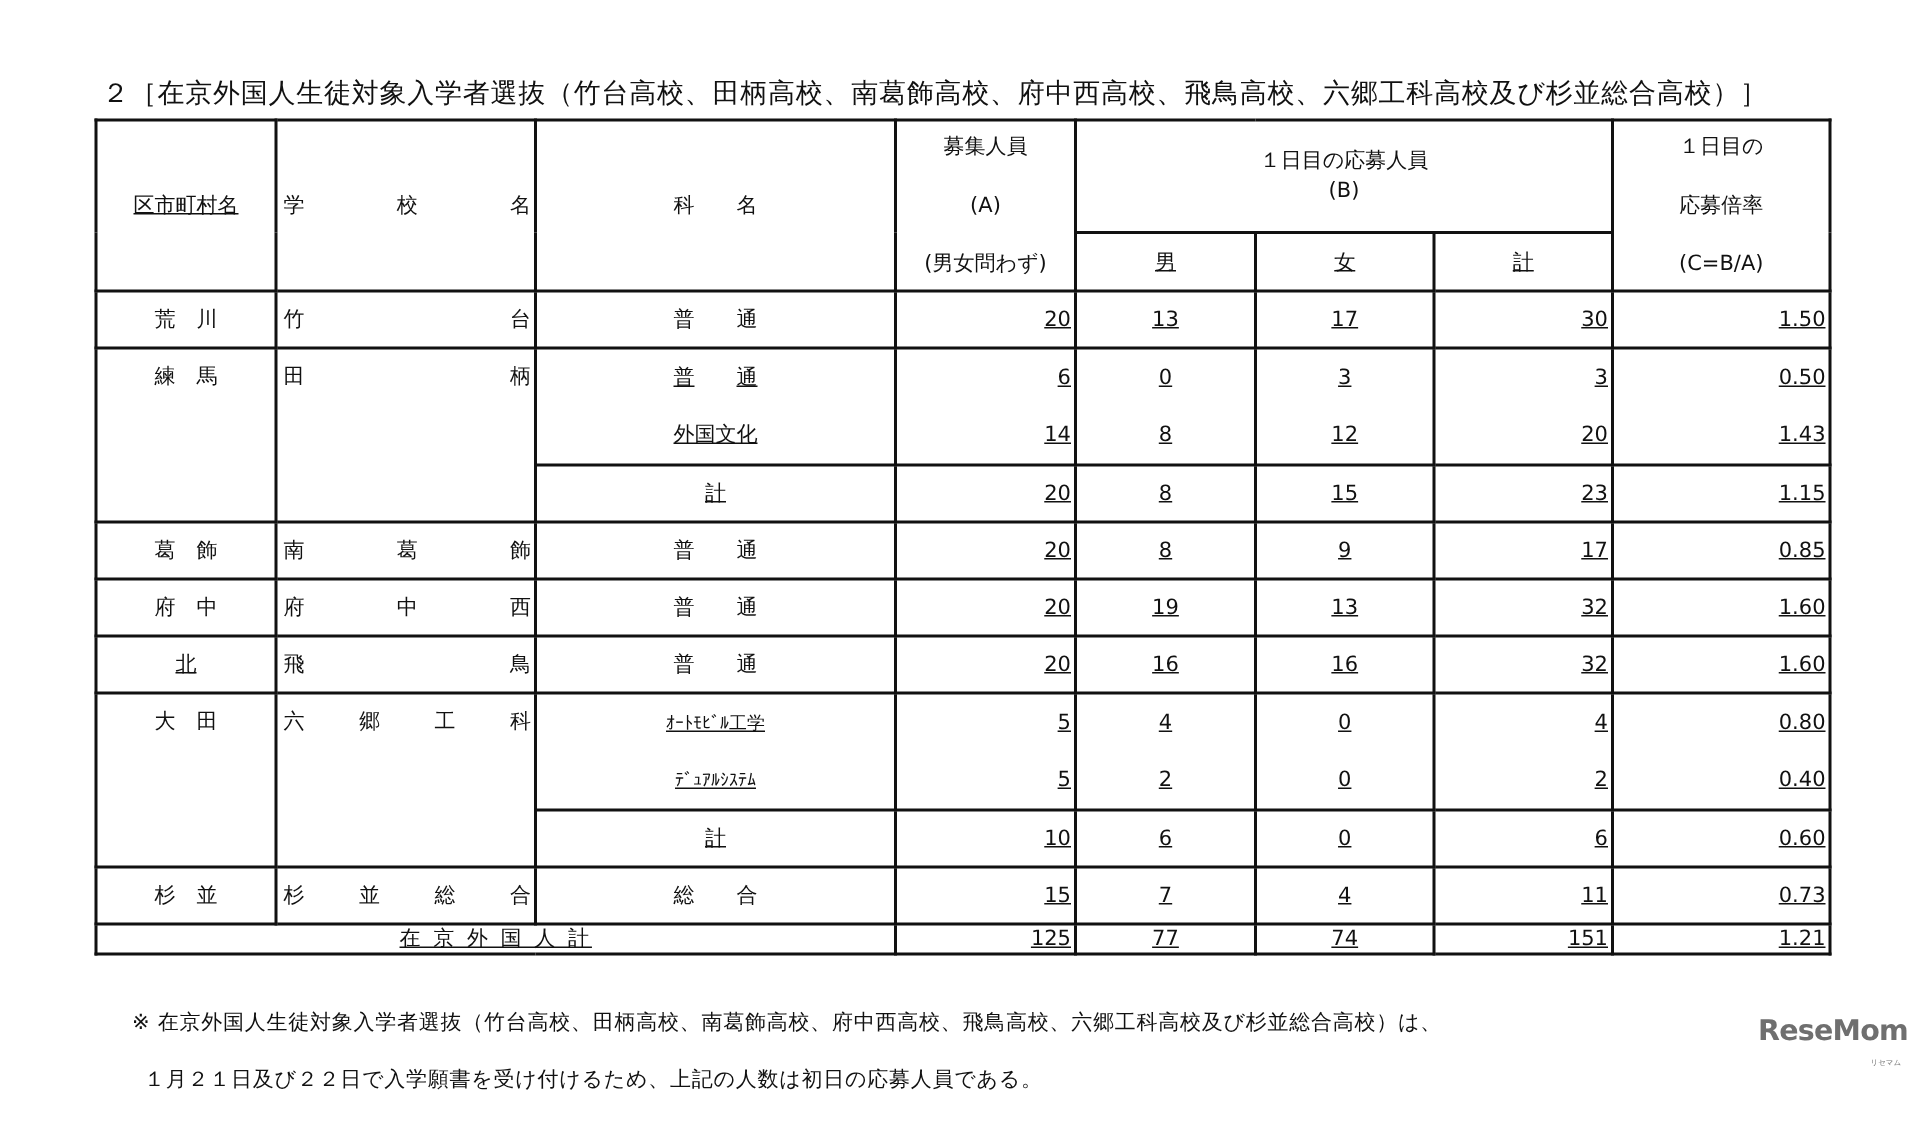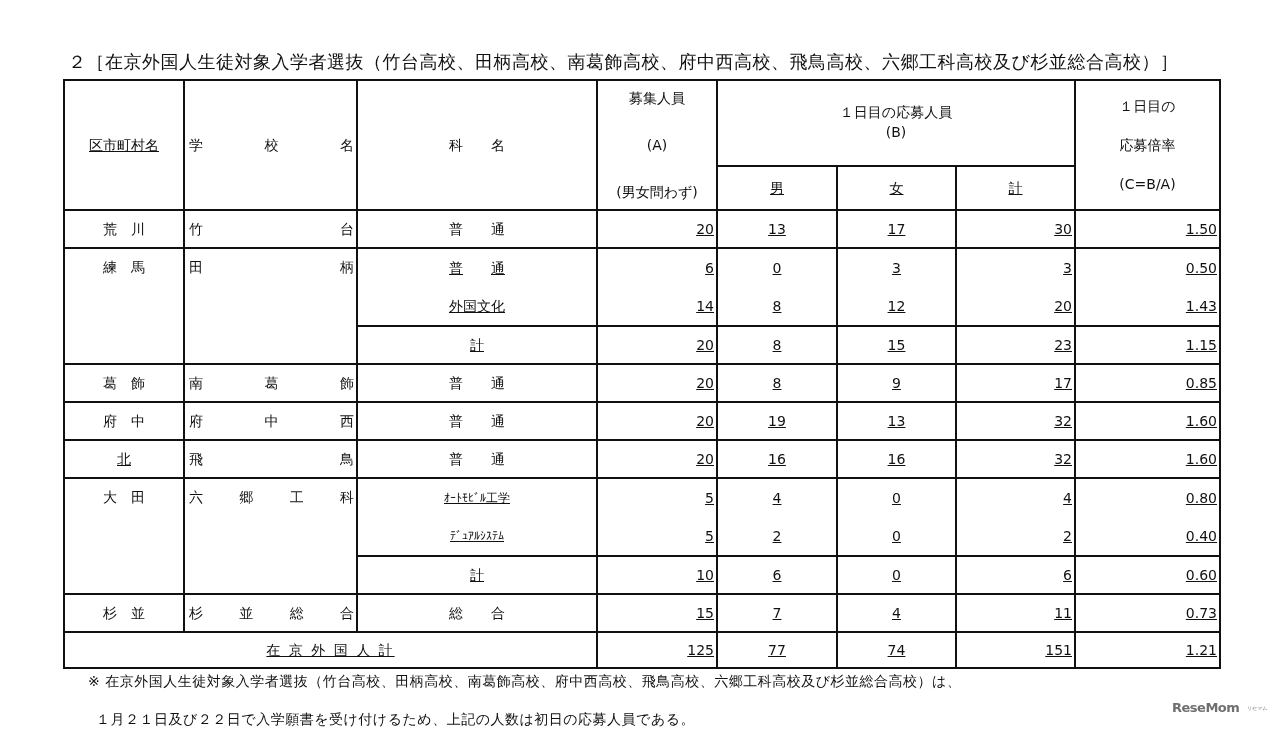--- a/index.html
+++ b/index.html
@@ -34,23 +34,23 @@
   .spread-c2 { display: flex; justify-content: center; gap: 14px; }
   .multi { display: flex; flex-direction: column; }
   .multi > div { height: 38px; display: flex; align-items: center; }
   .multi.r > div { justify-content: flex-end; }
   .multi.c > div { justify-content: center; }
   .top { vertical-align: top !important; padding-top: 11px !important; }
   .note {
     position: absolute; left: 88px; font-size: 14px; white-space: nowrap; letter-spacing: 0.5px;
   }
   .logo {
-    position: absolute; left: 1172px; top: 700px;
+    position: absolute; left: 1172px; top: 676px;
     font-family: "DejaVu Sans", sans-serif; font-weight: bold;
-    font-size: 13px; color: #6f6f6f; letter-spacing: -0.5px;
+    font-size: 19px; color: #6f6f6f; letter-spacing: -0.5px;
   }
   .logo-kana { position: absolute; left: 1247px; top: 705px; font-size: 5px; color: #777; }
 </style>
 </head>
 <body>
 
 <div class="title">２［在京外国人生徒対象入学者選抜（竹台高校、田柄高校、南葛飾高校、府中西高校、飛鳥高校、六郷工科高校及び杉並総合高校）］</div>
 
 <table class="tbl">
   <colgroup>
@@ -74,21 +74,21 @@
             <span>名</span>
           </div>
     </td>
     <td rowspan="2">
       <div class="spread-c">
             <span>科</span>
             <span>名</span>
           </div>
     </td>
     <td rowspan="2" style="height:112px">
-      <div class="hdr3" style="height:128px">
+      <div class="hdr3" style="height:112px">
             <span>募集人員</span>
             <span>(A)</span>
             <span>(男女問わず)</span>
           </div>
     </td>
     <td colspan="3">
       <div class="hdr3" style="height:56px;padding:10px 0 12px">
             <span>１日目の応募人員</span>
             <span>(B)</span>
           </div>
@@ -354,21 +354,21 @@
             <span>合</span>
           </div>
         </td>
     <td class="r">15</td>
     <td class="c">7</td>
     <td class="c">4</td>
     <td class="r">11</td>
     <td class="r">0.73</td>
   </tr>
 
-  <tr style="height:36px">
+  <tr style="height:20px">
     <td colspan="3" class="c" style="letter-spacing:2px">在 京 外 国 人 計</td>
     <td class="r">125</td>
     <td class="c">77</td>
     <td class="c">74</td>
     <td class="r">151</td>
     <td class="r">1.21</td>
   </tr>
 </tbody>
   </table>
 

